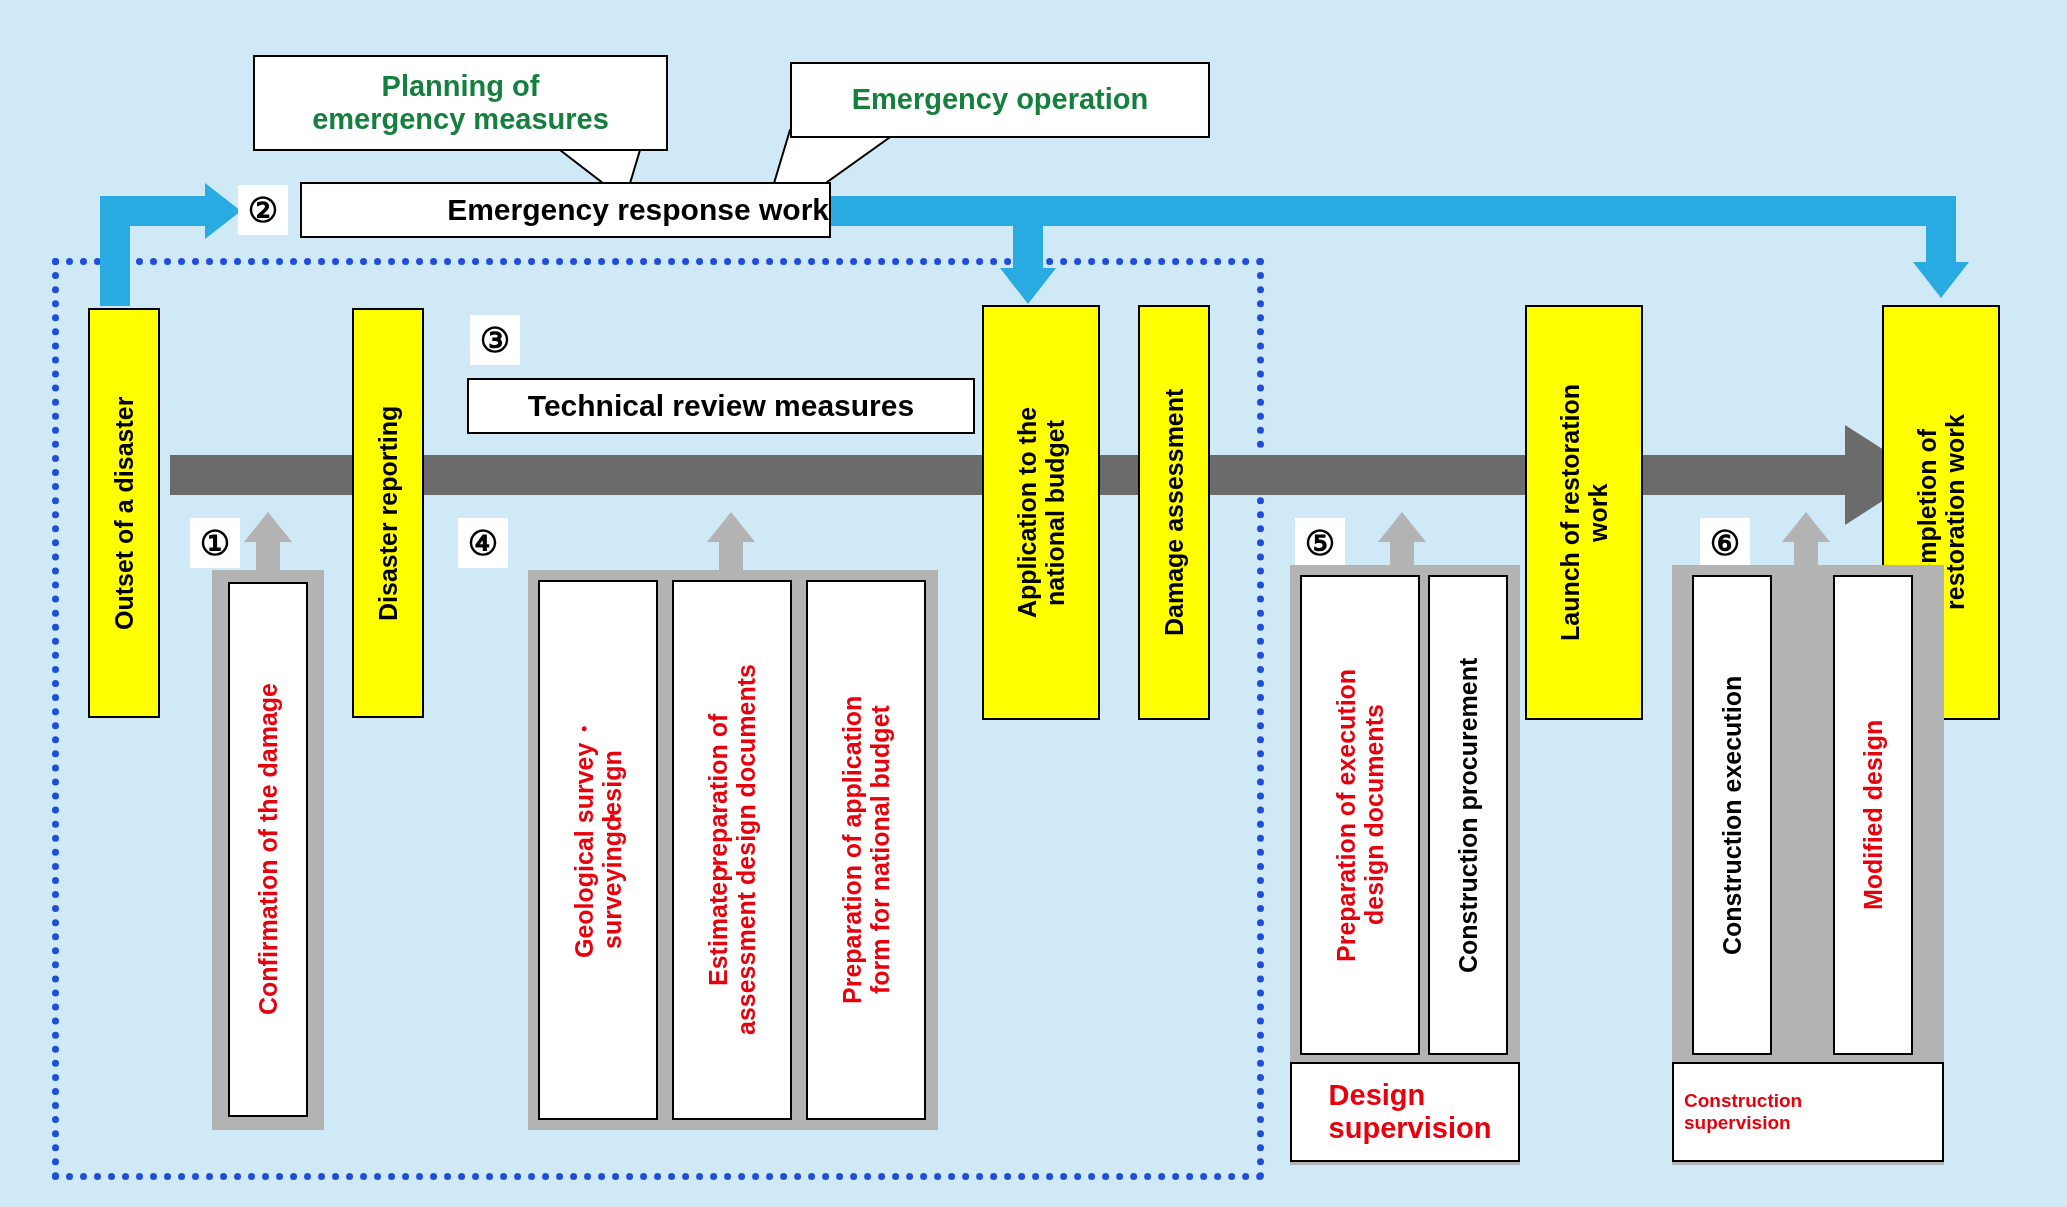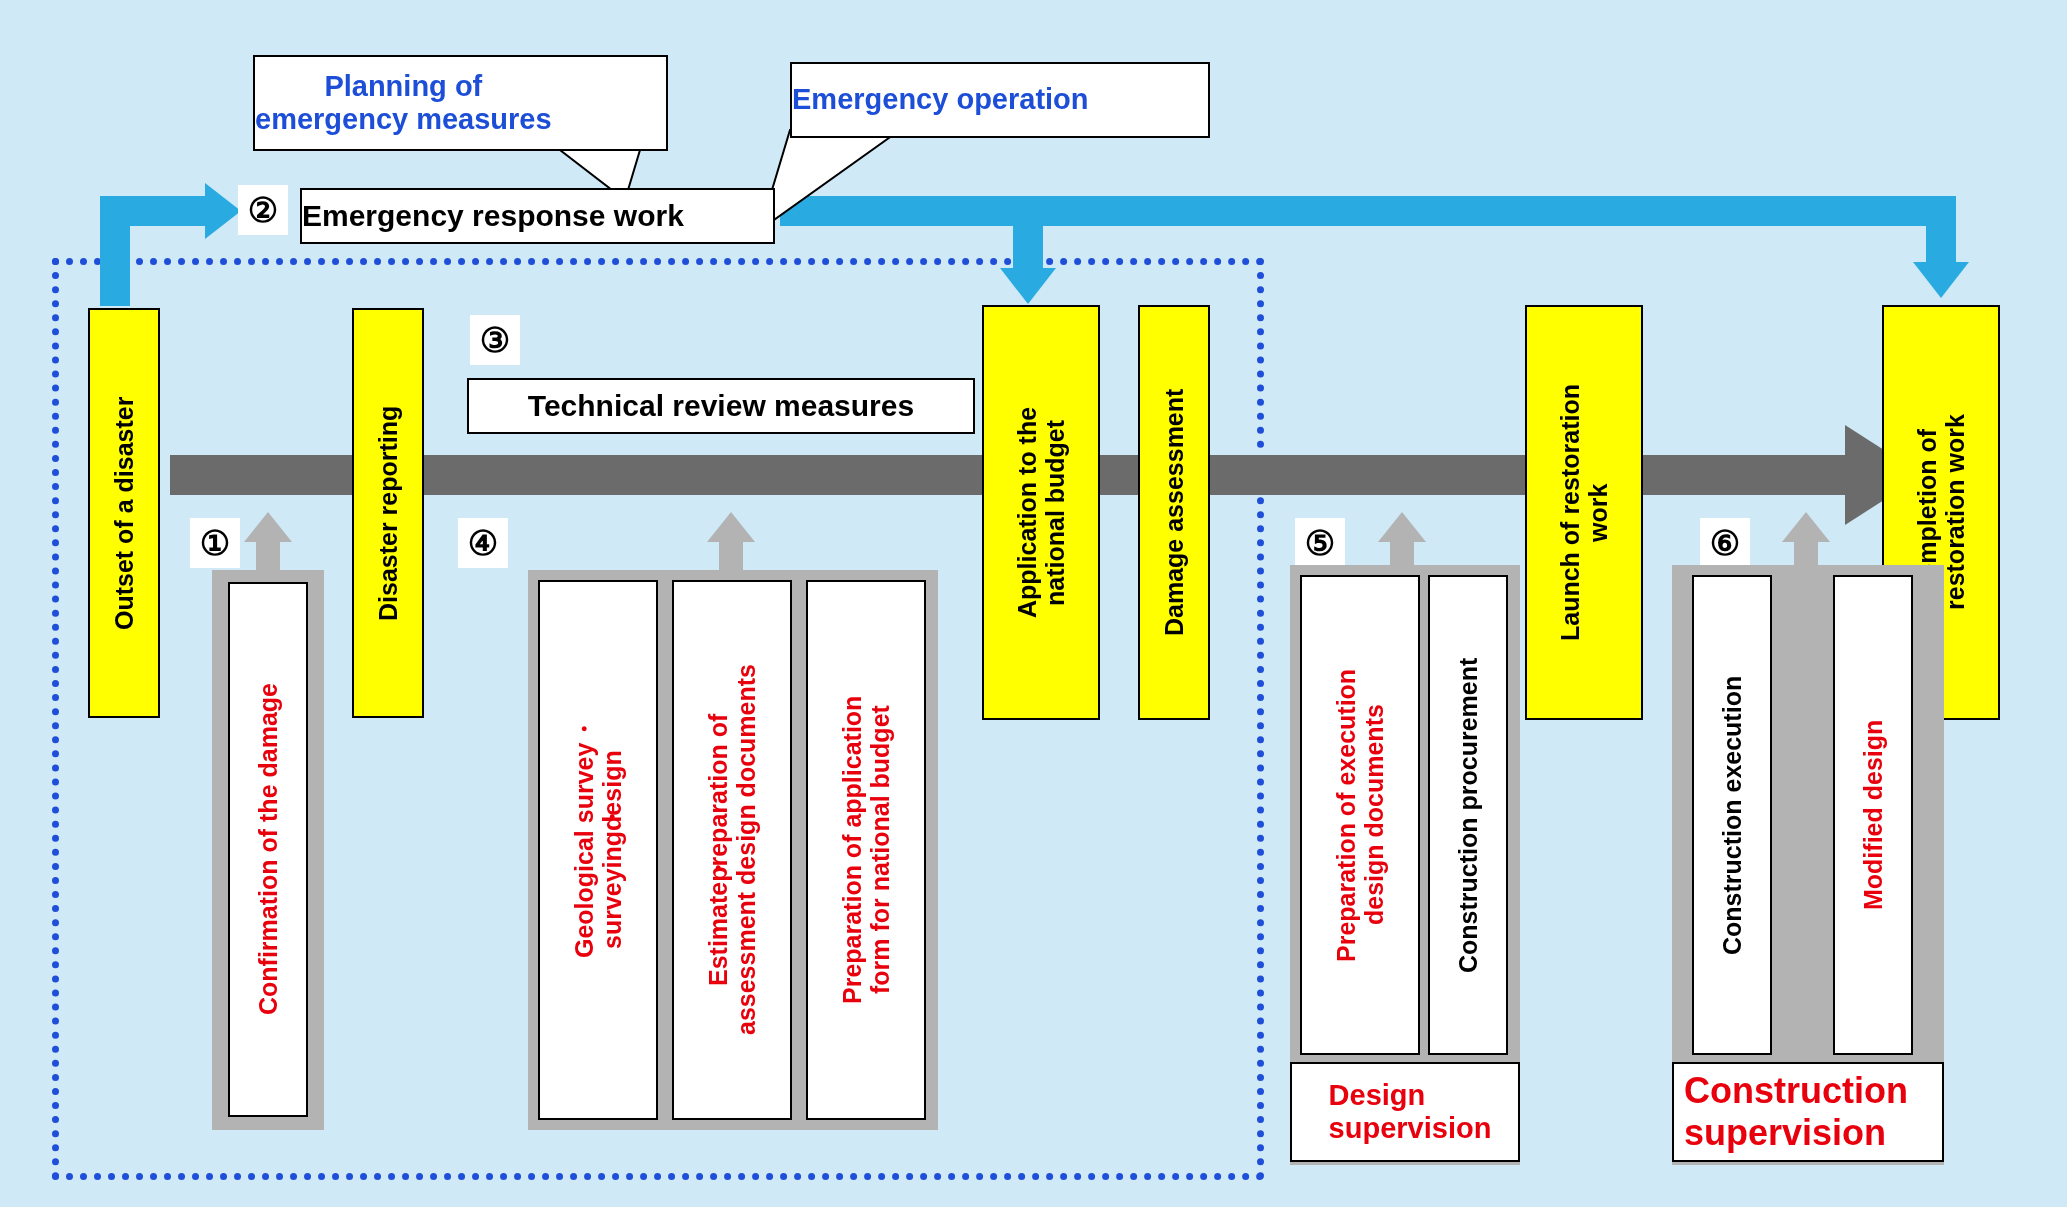--- a/index.html
+++ b/index.html
@@ -94,25 +94,25 @@
     border-top:28px solid transparent;
     border-bottom:28px solid transparent;
     border-left:36px solid #29abe2;
   }
 
   
   .callout{
     position:absolute;
     background:#ffffff;
     border:2px solid #000;
-    color:#1d4ed8;
+    color:#15803d;
     font-weight:bold;
     text-align:center;
     box-sizing:border-box;
-    display:flex;align-items:center;justify-content:flex-start;
+    display:flex;align-items:center;justify-content:center;
     line-height:1.15;
   }
   svg.tail{position:absolute;overflow:visible;}
 </style>
 </head>
 <body>
 
 <div class="canvas">
 
   <div class="dotted"></div>
@@ -141,21 +141,21 @@
 emergency measures</span>
   </div>
 
   <div class="callout" style="left:790px;top:62px;width:420px;height:76px;font-size:29px;">
     <span style="white-space:pre-line;">Emergency operation</span>
   </div>
 
   <div class="numcircle" style="left:238px;top:185px;width:50px;height:50px;">
     <span>②</span>
   </div>
-  <div class="whitebox" style="left:300px;top:182px;width:475px;height:56px;display:flex;align-items:center;justify-content:flex-start;font-size:30px;margin-top:6px;">
+  <div class="whitebox" style="left:300px;top:182px;width:531px;height:56px;display:flex;align-items:center;justify-content:flex-end;font-size:30px;">
     <span>Emergency response work</span>
   </div>
 
   <div class="numcircle" style="left:470px;top:315px;width:50px;height:50px;">
     <span>③</span>
   </div>
   <div class="whitebox" style="left:467px;top:378px;width:508px;height:56px;display:flex;align-items:center;justify-content:center;font-size:30px;">
     <span>Technical review measures</span>
   </div>
 
@@ -242,18 +242,18 @@
   <div class="graypanel" style="left:1672px;top:565px;width:272px;height:600px;"></div>
   <svg class="tail" style="left:1782px;top:512px;width:60px;height:70px;">
     <polygon points="24,0 48,30 36,30 36,70 12,70 12,30 0,30" fill="#b3b3b3"></polygon>
   </svg>
   <div class="whitebox" style="left:1692px;top:575px;width:80px;height:480px;">
     <div class="vtext" style="width:100%;height:100%;font-size:25px;white-space:pre-line;">Construction execution</div>
   </div>
   <div class="whitebox" style="left:1833px;top:575px;width:80px;height:480px;">
     <div class="vtext redtext" style="width:100%;height:100%;font-size:25px;white-space:pre-line;">Modified design</div>
   </div>
-  <div class="whitebox" style="left:1672px;top:1062px;width:272px;height:100px;display:flex;align-items:center;justify-content:flex-start;padding-left:10px;font-size:36px;">
+  <div class="whitebox" style="left:1672px;top:1062px;width:272px;height:100px;display:flex;align-items:center;justify-content:flex-start;padding-left:10px;font-size:19px;">
     <span class="redtext" style="white-space:pre-line;">Construction
 supervision</span>
   </div>
 
 </div>
 
 </body></html>

